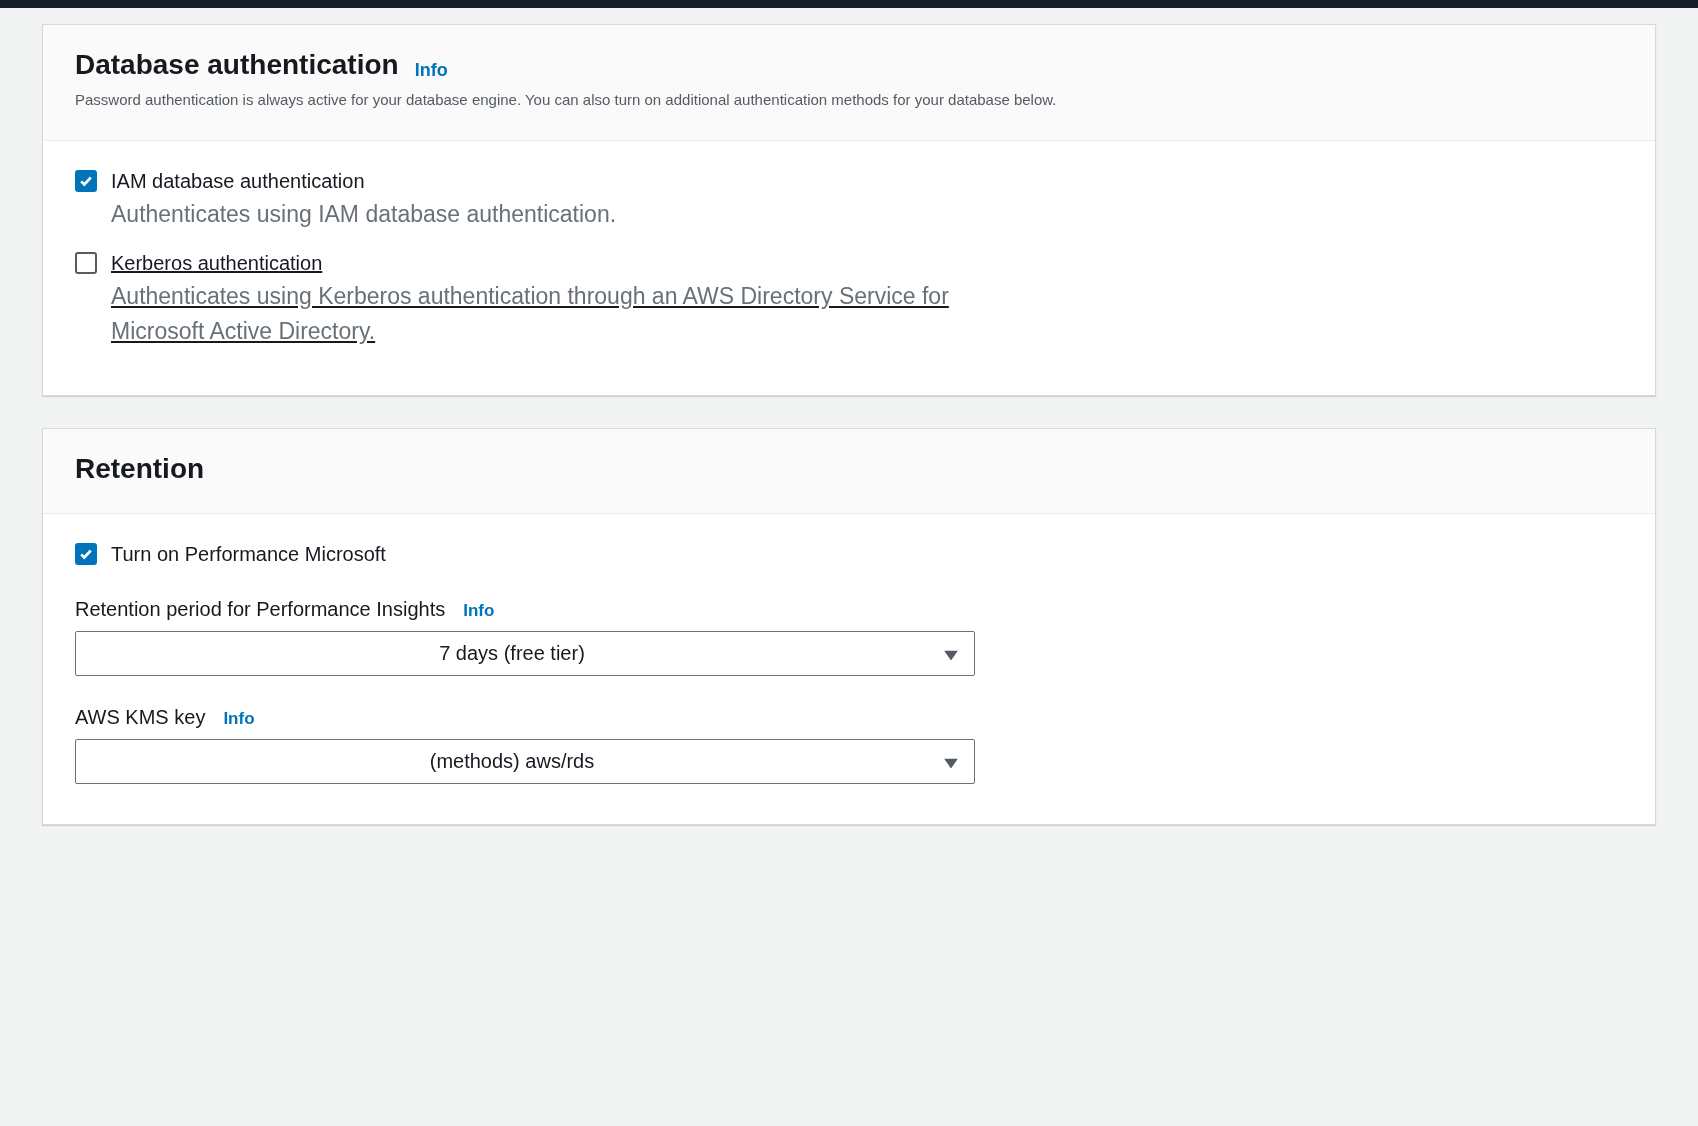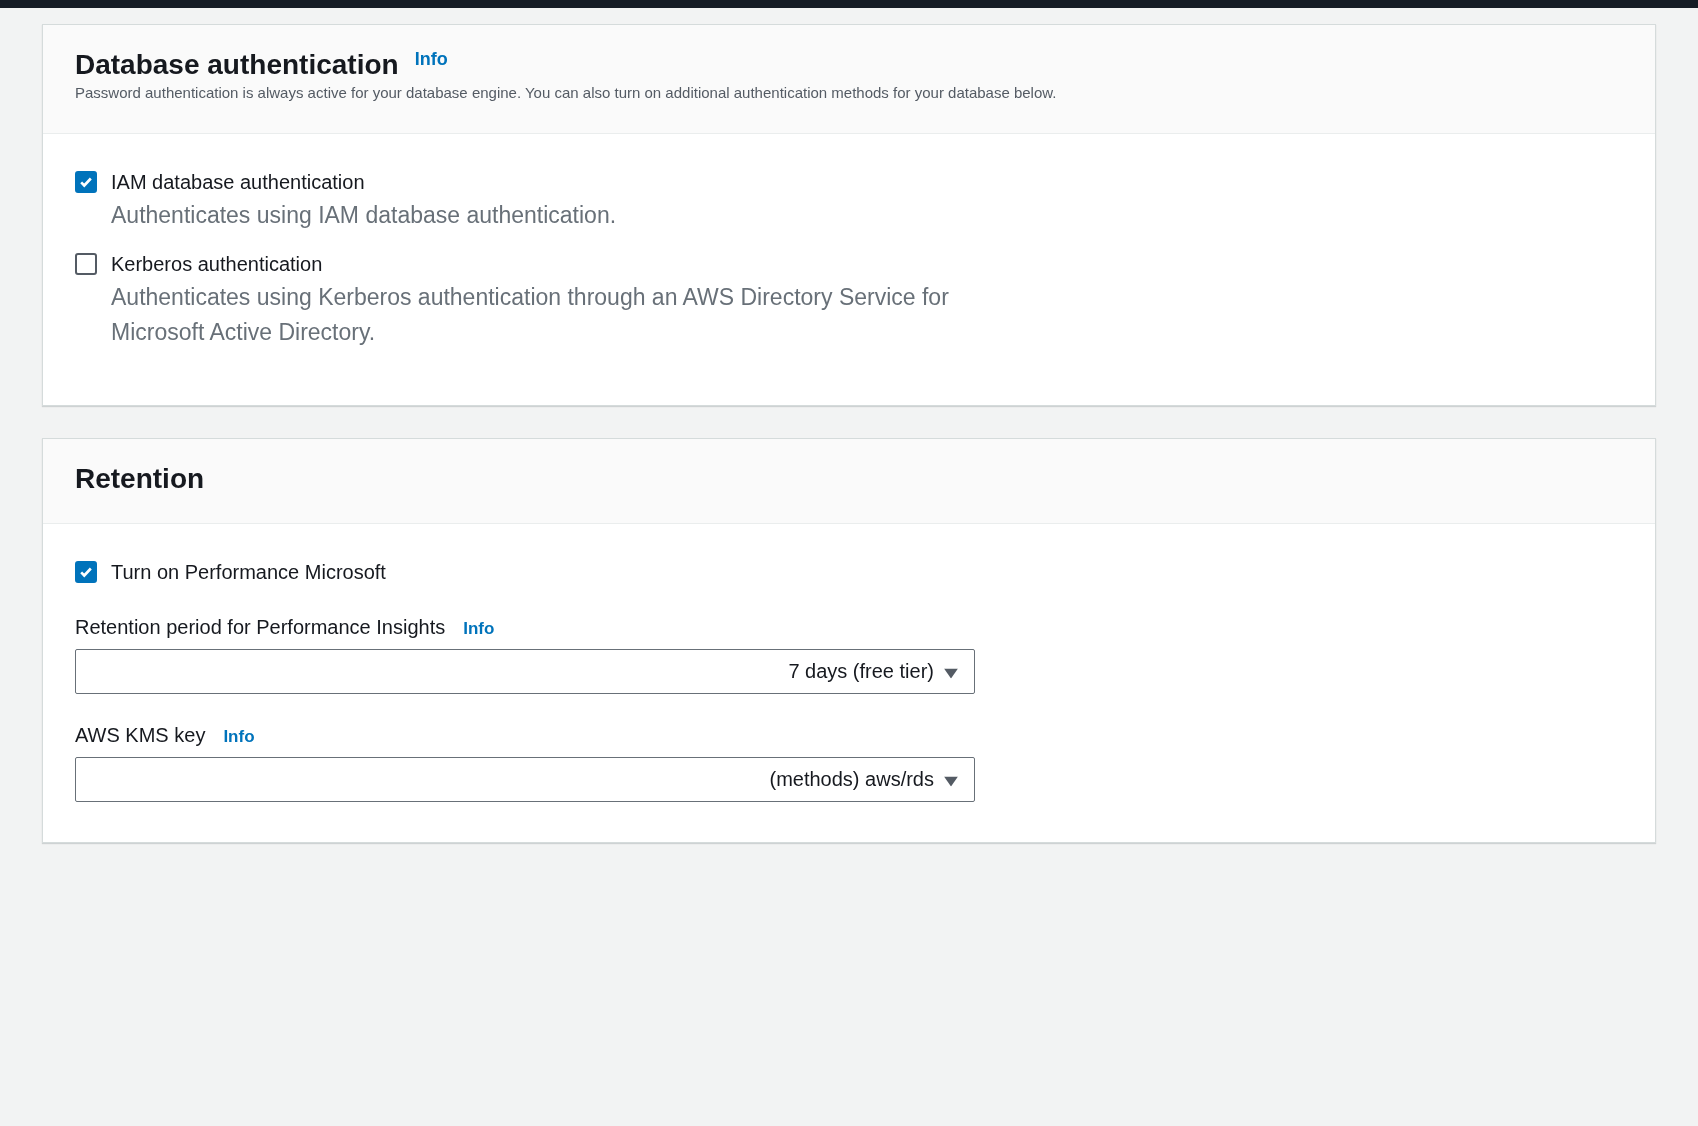--- a/index.html
+++ b/index.html
@@ -26,23 +26,23 @@
       box-shadow: 0 1px 1px 0 rgba(0,28,36,0.15);
       margin-bottom: 32px;
     }
     .panel-header {
       background: #fafafa;
       padding: 24px 32px 28px 32px;
       border-bottom: 1px solid #eaeded;
     }
     .panel-title-row {
       display: flex;
-      align-items: flex-start;
+      align-items: flex-end;
       gap: 16px;
-      margin-bottom: 1px;
+      margin-bottom: 8px;
     }
     .panel-title {
       font-size: 28px;
       font-weight: 700;
       color: #16191f;
     }
     .panel-title-solo {
       font-size: 28px;
       font-weight: 700;
       color: #16191f;
@@ -60,30 +60,31 @@
       color: #0073bb;
       text-decoration: none;
       cursor: pointer;
     }
     .panel-desc {
       font-size: 15px;
       color: #545b64;
       line-height: 1.5;
     }
     .panel-body {
-      padding: 34px 32px 40px 32px;
+      padding: 26px 32px 40px 32px;
     }
     .checkbox-group {
       display: flex;
       align-items: flex-start;
       gap: 14px;
       margin-bottom: 18px;
     }
     .checkbox-group:last-child {
-      margin-bottom: 16px;
+      margin-bottom: 7px;
+      text-decoration: underline;
     }
     .checkbox-box {
       width: 22px;
       height: 22px;
       border: 2px solid #545b64;
       border-radius: 3px;
       background: #ffffff;
       flex-shrink: 0;
       margin-top: 3px;
       cursor: pointer;
@@ -137,21 +138,21 @@
       border: 1px solid #687078;
       border-radius: 2px;
       background: #ffffff;
       padding: 10px 40px 10px 14px;
       font-size: 20px;
       color: #16191f;
       position: relative;
       cursor: pointer;
       display: flex;
       align-items: center;
-      justify-content: flex-end;
+      justify-content: center;
     }
     .select-caret {
       position: absolute;
       right: 16px;
       top: 50%;
       transform: translateY(-50%);
     }
     .caret-icon {
       width: 14px;
       height: 10px;

